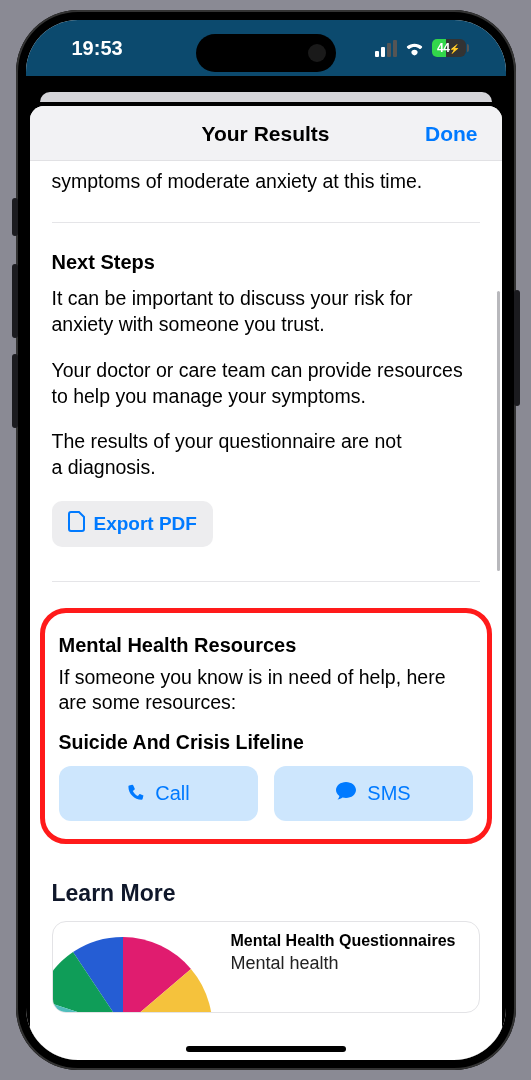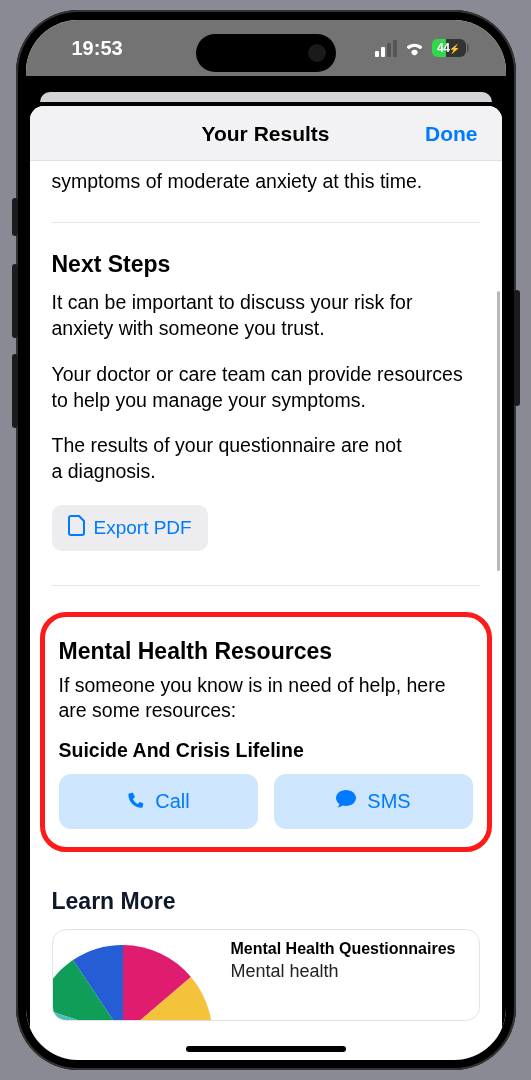--- a/index.html
+++ b/index.html
@@ -39,21 +39,21 @@
     .screen {
       width: 100%;
       height: 100%;
       background: #fff;
       border-radius: 52px;
       overflow: hidden;
       position: relative;
     }
     .status-bar {
       height: 56px;
-      background: #737373;
+      background: #0c4a6e;
       display: flex;
       align-items: center;
       justify-content: space-between;
       padding: 0 40px 0 46px;
       color: #fff;
       font-size: 20px;
       font-weight: 600;
       gap: 21px;
     }
     .status-right {
@@ -198,21 +198,21 @@
       color: #000;
       line-height: 1.3;
       padding-top: 8px;
     }
     .divider {
       height: 1px;
       background: #e5e5e8;
       margin: 28px 22px;
     }
     .section-title {
-      font-size: 23px;
+      font-size: 20px;
       font-weight: 700;
       color: #000;
       margin-bottom: 12px;
     }
     .section-title-lg {
       font-size: 23px;
       font-weight: 700;
       color: #0f172a;
       margin-bottom: 12px;
     }
@@ -224,21 +224,21 @@
     }
     .export-btn {
       display: inline-flex;
       align-items: center;
       gap: 9px;
       background: #ededef;
       padding: 10px 16px;
       border-radius: 10px;
       color: #007aff;
       font-size: 19px;
-      font-weight: 400;
+      font-weight: 700;
     }
     .highlight-box {
       border: 5px solid #ff1a1a;
       border-radius: 26px;
       margin: 26px 10px 0;
       padding: 21px 14px 18px;
     }
     .highlight-box .section-title {
       margin-bottom: 8px;
     }

